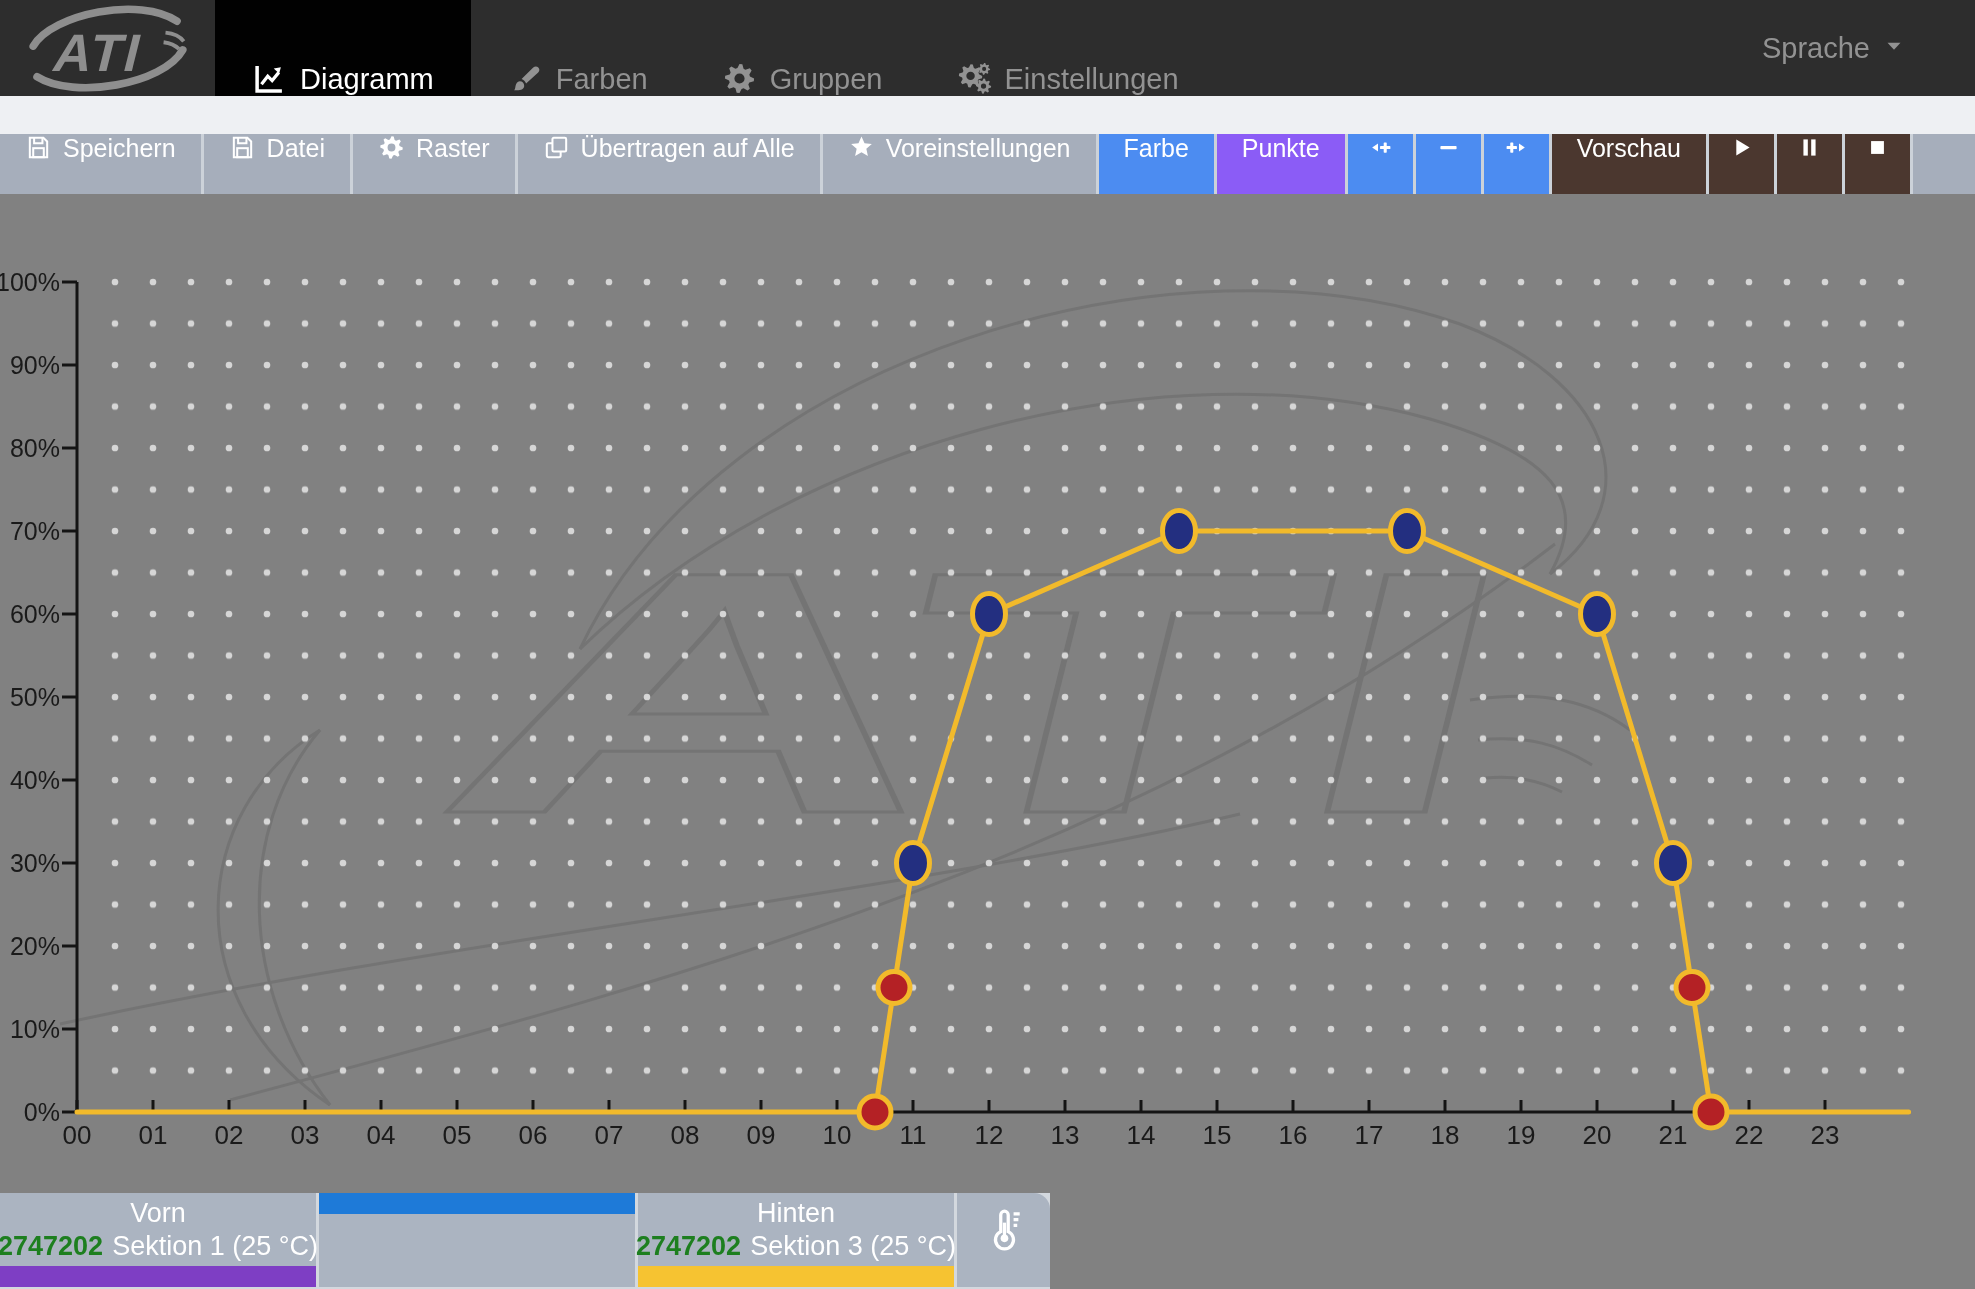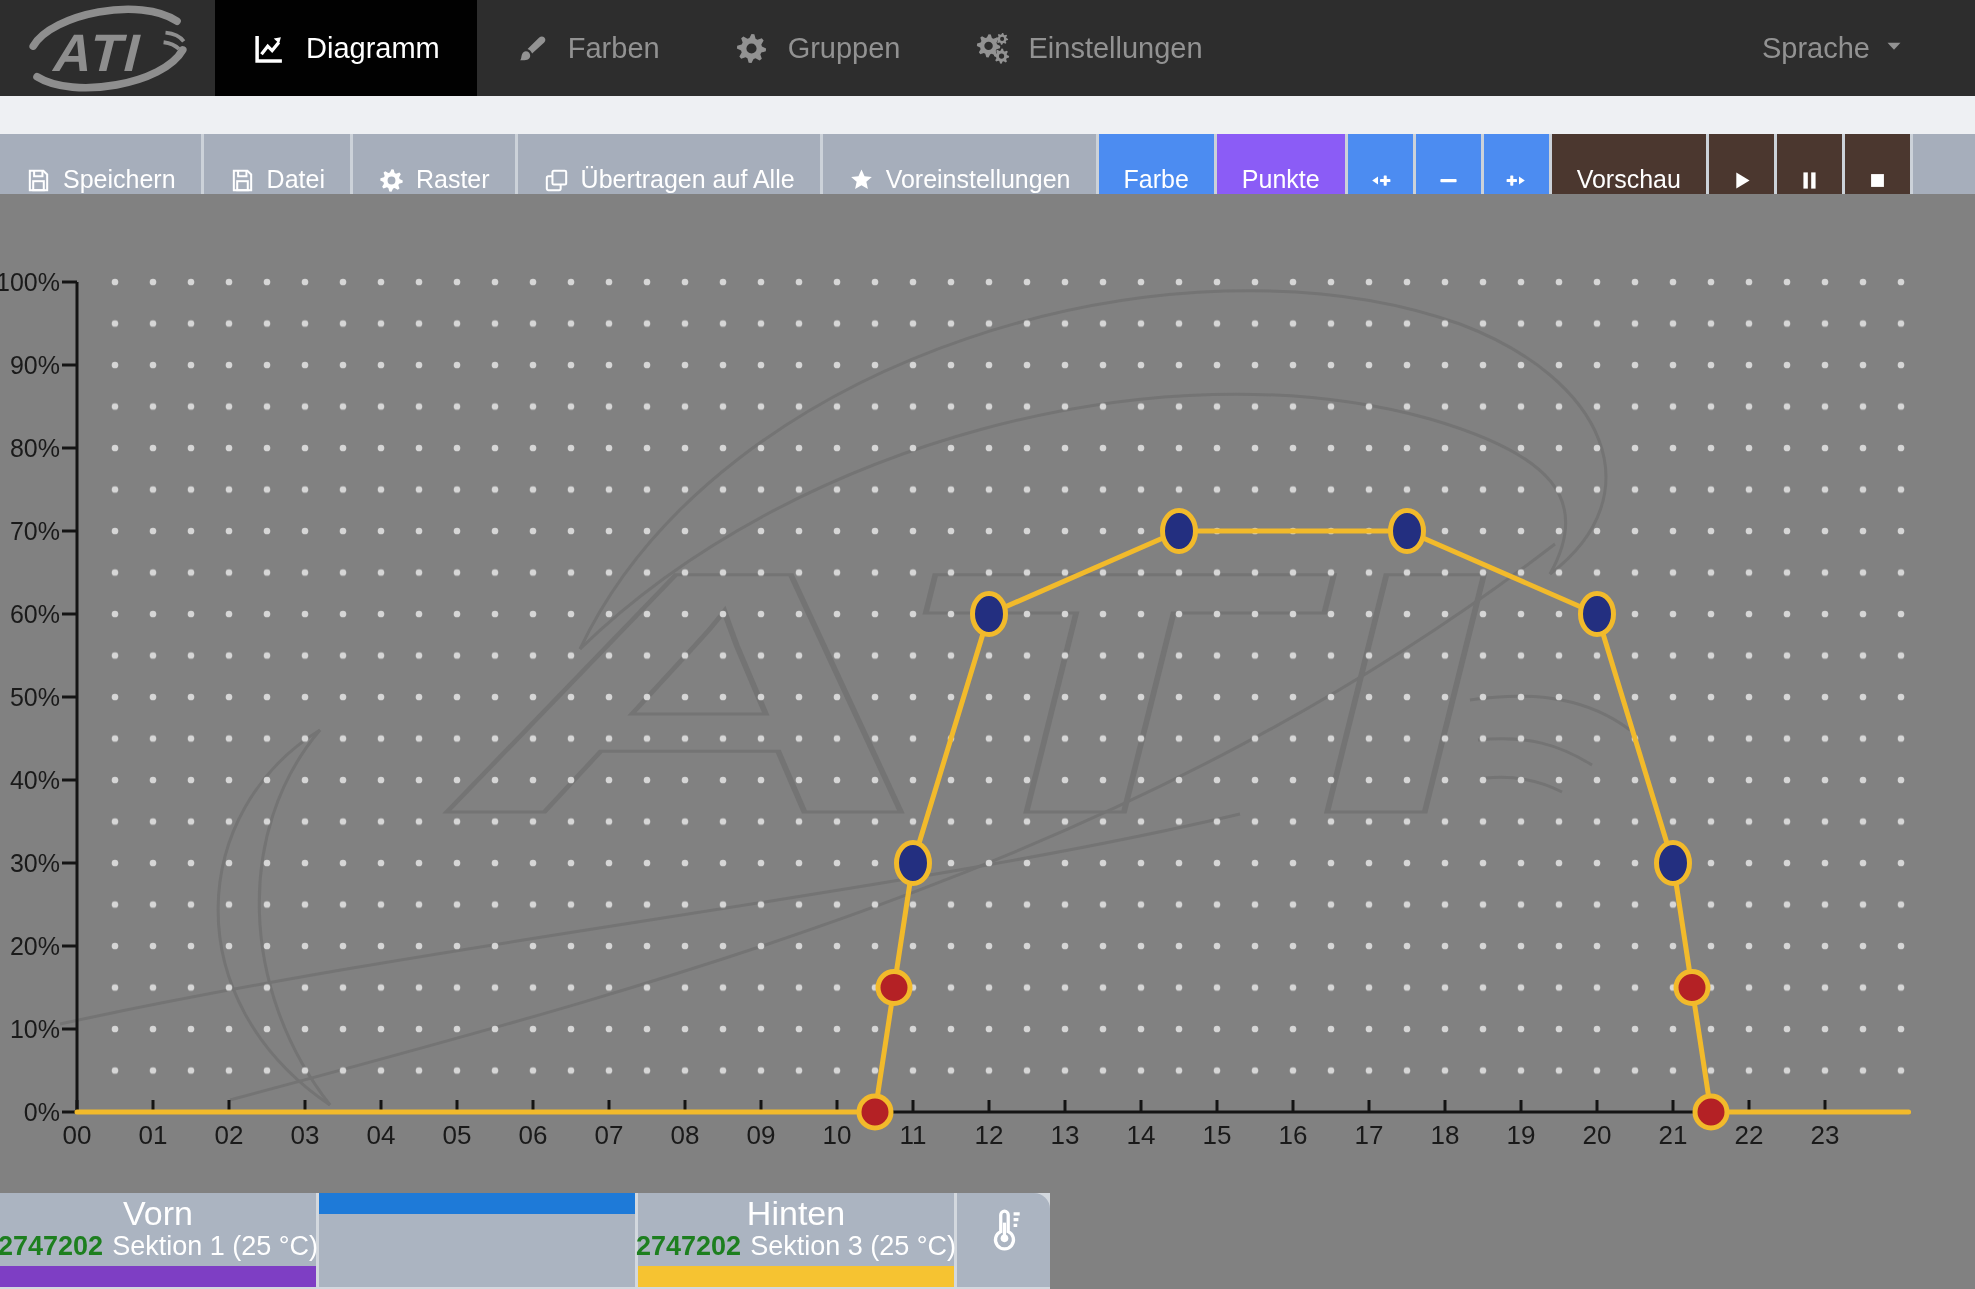--- a/index.html
+++ b/index.html
@@ -6,54 +6,54 @@
   body{
     width:1975px;height:1289px;position:relative;overflow:hidden;
     background:#818181;font-family:"Liberation Sans",sans-serif;
     -webkit-font-smoothing:antialiased;
   }
   
   .navbar{position:absolute;top:0;left:0;width:1975px;height:96px;background:#2d2d2d;
     display:flex;align-items:stretch;}
   .logo-wrap{width:215px;display:flex;align-items:center;justify-content:center;}
   .nav-items{display:flex;align-items:stretch;}
-  .nav-item{display:flex;align-items:center;gap:19px;padding:0 37px;color:#929292;
+  .nav-item{display:flex;align-items:flex-end;gap:13px;padding:0 37px;color:#929292;
     font-size:29px;cursor:pointer;white-space:nowrap;}
   .nav-item.active{background:#010101;color:#ffffff;}
   .nav-item .icon{display:flex;}
   .nav-item .icon svg{width:35px;height:35px;}
   .nav-spacer{flex:1;}
   .language{display:flex;align-items:center;gap:12px;color:#929292;font-size:29px;
     padding-right:69px;cursor:pointer;}
   .language .icon svg{width:24px;height:24px;}
   
   .white-band{position:absolute;top:96px;left:0;width:1975px;height:38px;background:#eef0f3;}
   
   .toolbar{position:absolute;top:134px;left:0;width:1975px;height:60px;background:#ccd2d9;
     display:flex;align-items:stretch;gap:3px;}
-  .tb-btn{display:flex;align-items:flex-end;justify-content:center;gap:11px;
+  .tb-btn{display:flex;align-items:flex-start;justify-content:center;gap:11px;
     padding:0 25px;color:#fff;font-size:25px;white-space:nowrap;cursor:pointer;}
   .tb-btn .icon{display:flex;}
   .tb-btn .icon svg{width:27px;height:27px;}
   .tb-btn.gray{background:#a6aebb;}
   .tb-btn.blue{background:#4c8cf1;}
   .tb-btn.blue.active{background:#8b5cf6;}
   .tb-btn.brown{background:#4b372f;}
   .tb-btn.iconic{padding:0 19px;}
   .tb-fill{flex:1;background:#a6aebb;}
   
   .chart-area{position:absolute;top:194px;left:0;width:1975px;height:999px;}
   .chart-area svg{position:absolute;inset:0;}
   
   .bottom-bar{position:absolute;left:0;bottom:0;width:1975px;height:96px;background:#818181;
     display:flex;align-items:stretch;}
   .tabs-wrap{position:relative;display:flex;gap:3px;background:#d3d8de;padding-bottom:2px;}
   .section-tab{width:316px;display:flex;flex-direction:column;background:#abb4c1;cursor:pointer;}
   .tab-text{flex:1;display:flex;flex-direction:column;align-items:center;justify-content:center;}
-  .tab-title{color:#ffffff;font-size:34px;line-height:33px;}
+  .tab-title{color:#ffffff;font-size:27px;line-height:33px;}
   .tab-sub{font-size:27px;line-height:33px;color:#ffffff;white-space:nowrap;}
   .tab-sub .device{margin-right:9px;font-weight:bold;}
   .color-bar{height:21px;}
   .thermo-tab{width:93px;background:#abb4c1;border-top-right-radius:16px;
     display:flex;justify-content:center;align-items:flex-start;padding-top:12px;cursor:pointer;}
   .thermo-tab svg{width:46px;height:46px;color:#fff;}
   .bottom-fill{flex:1;background:#818181;}
 </style>
 </head>
 <body>

